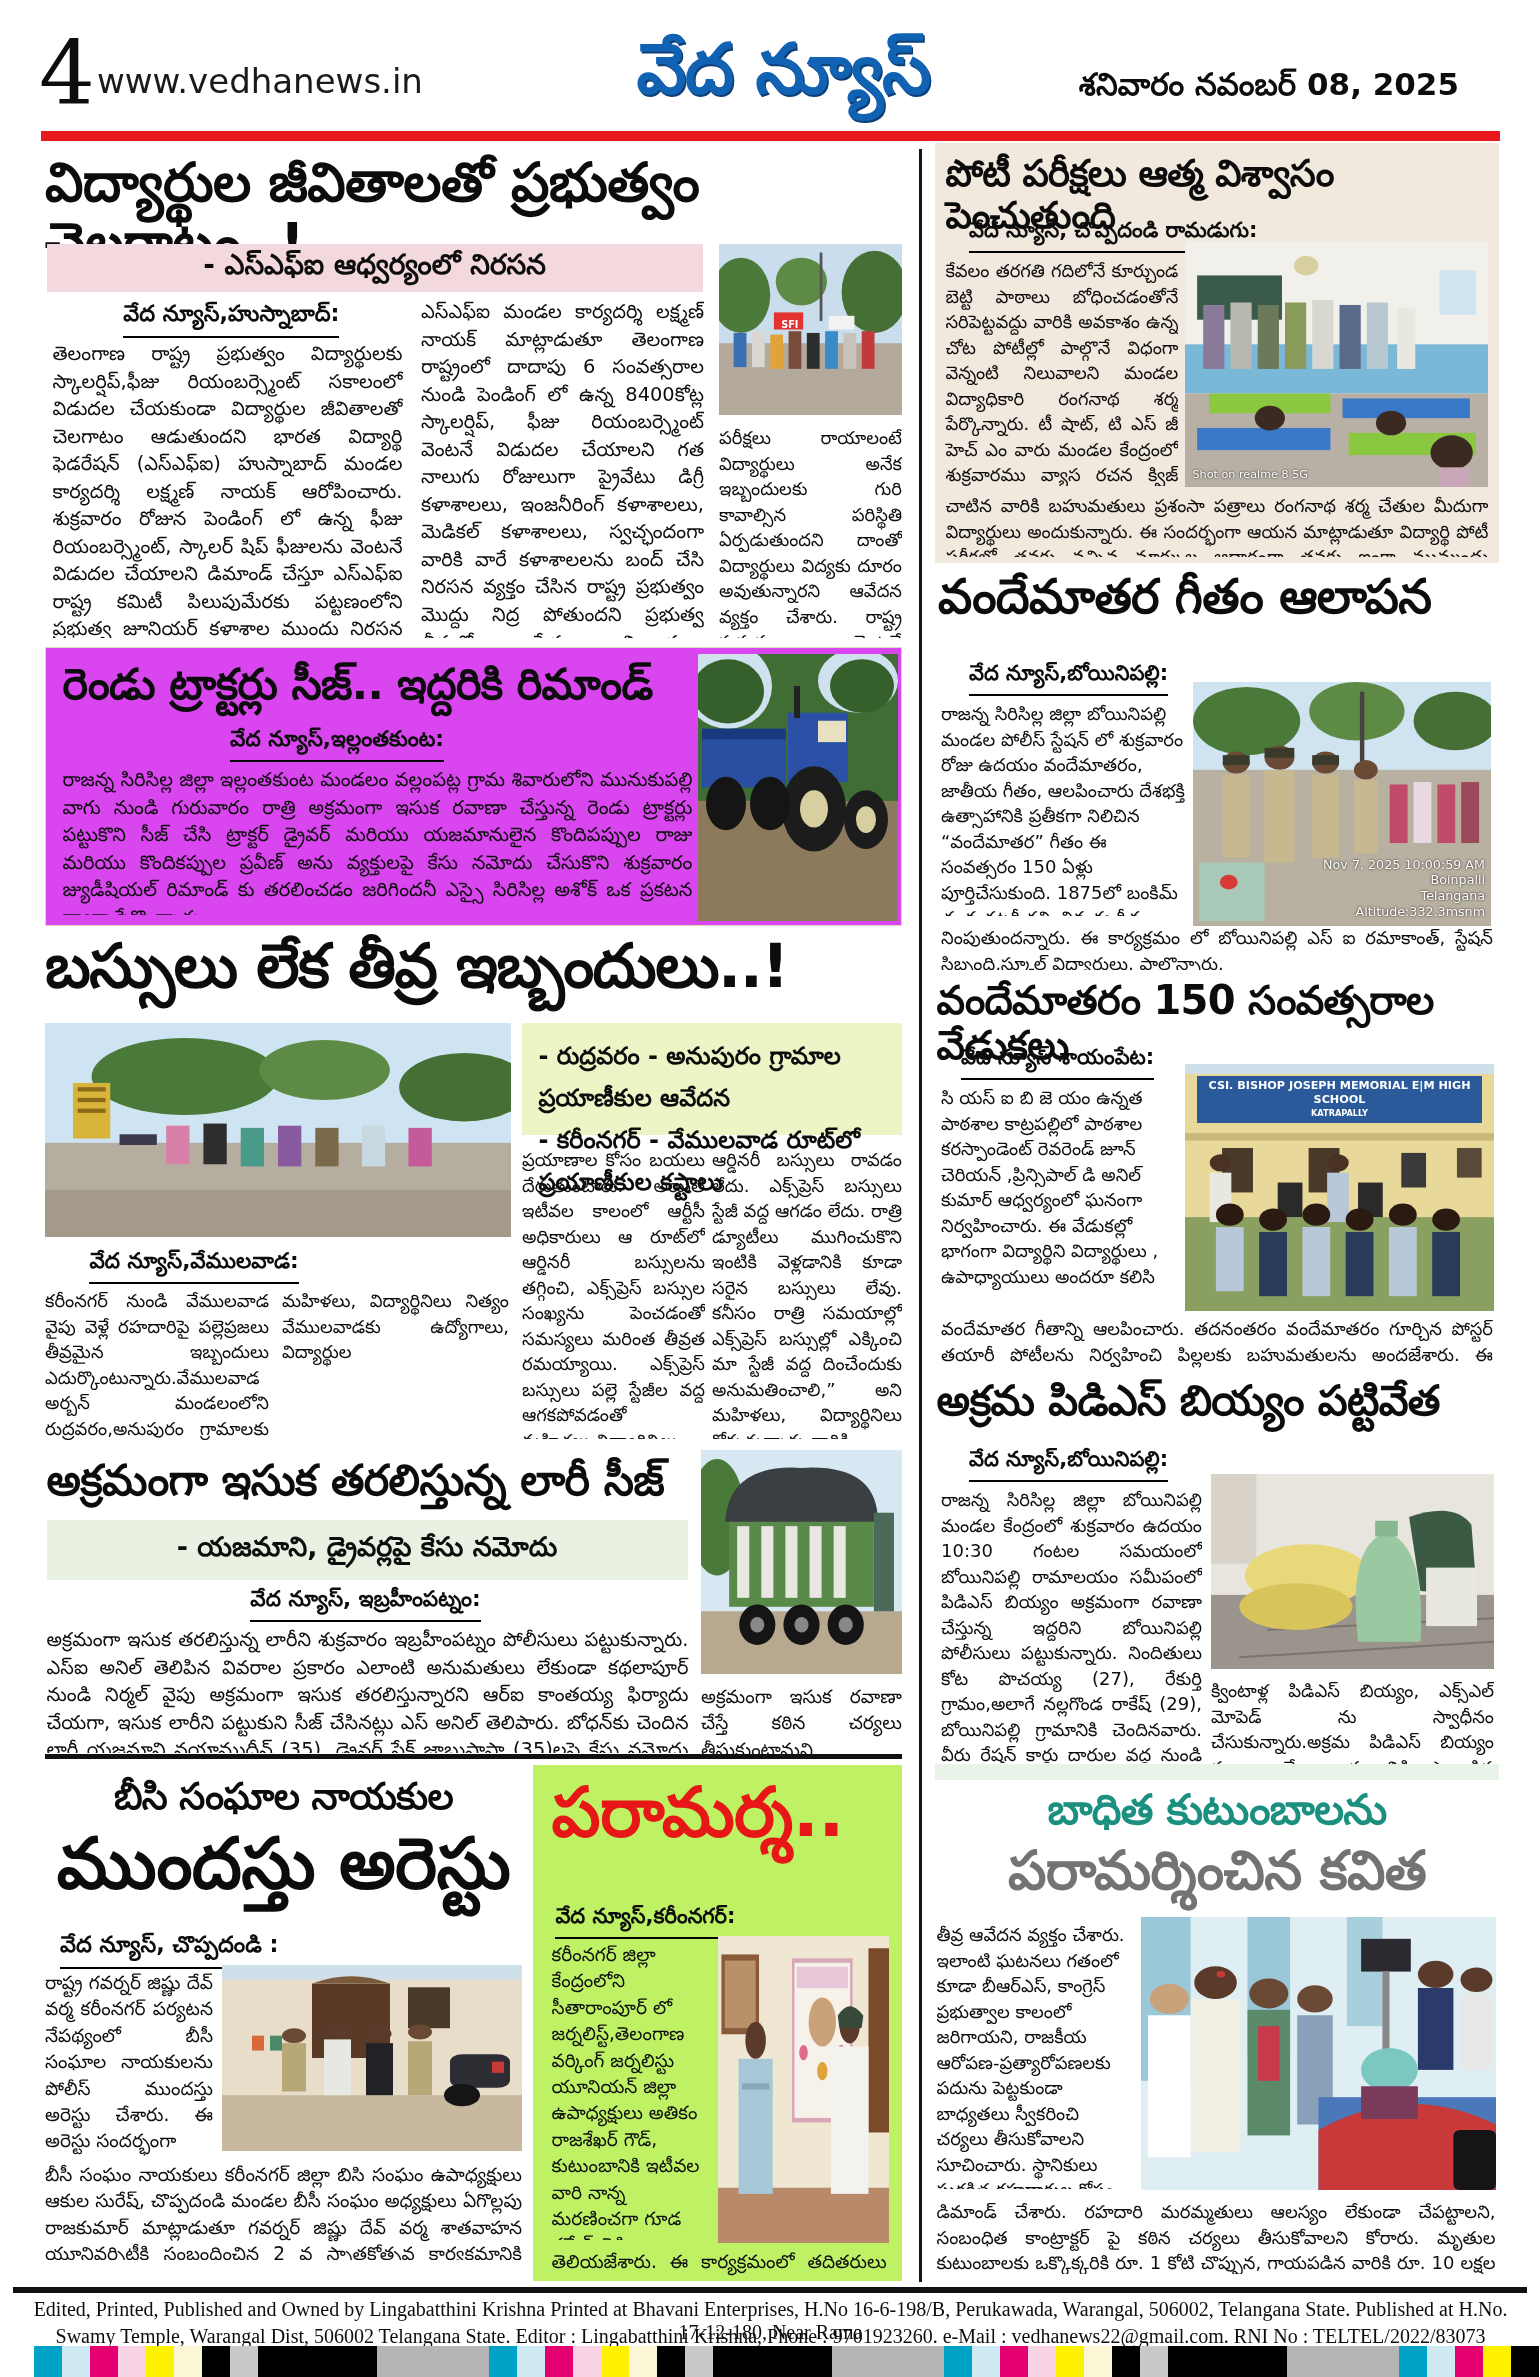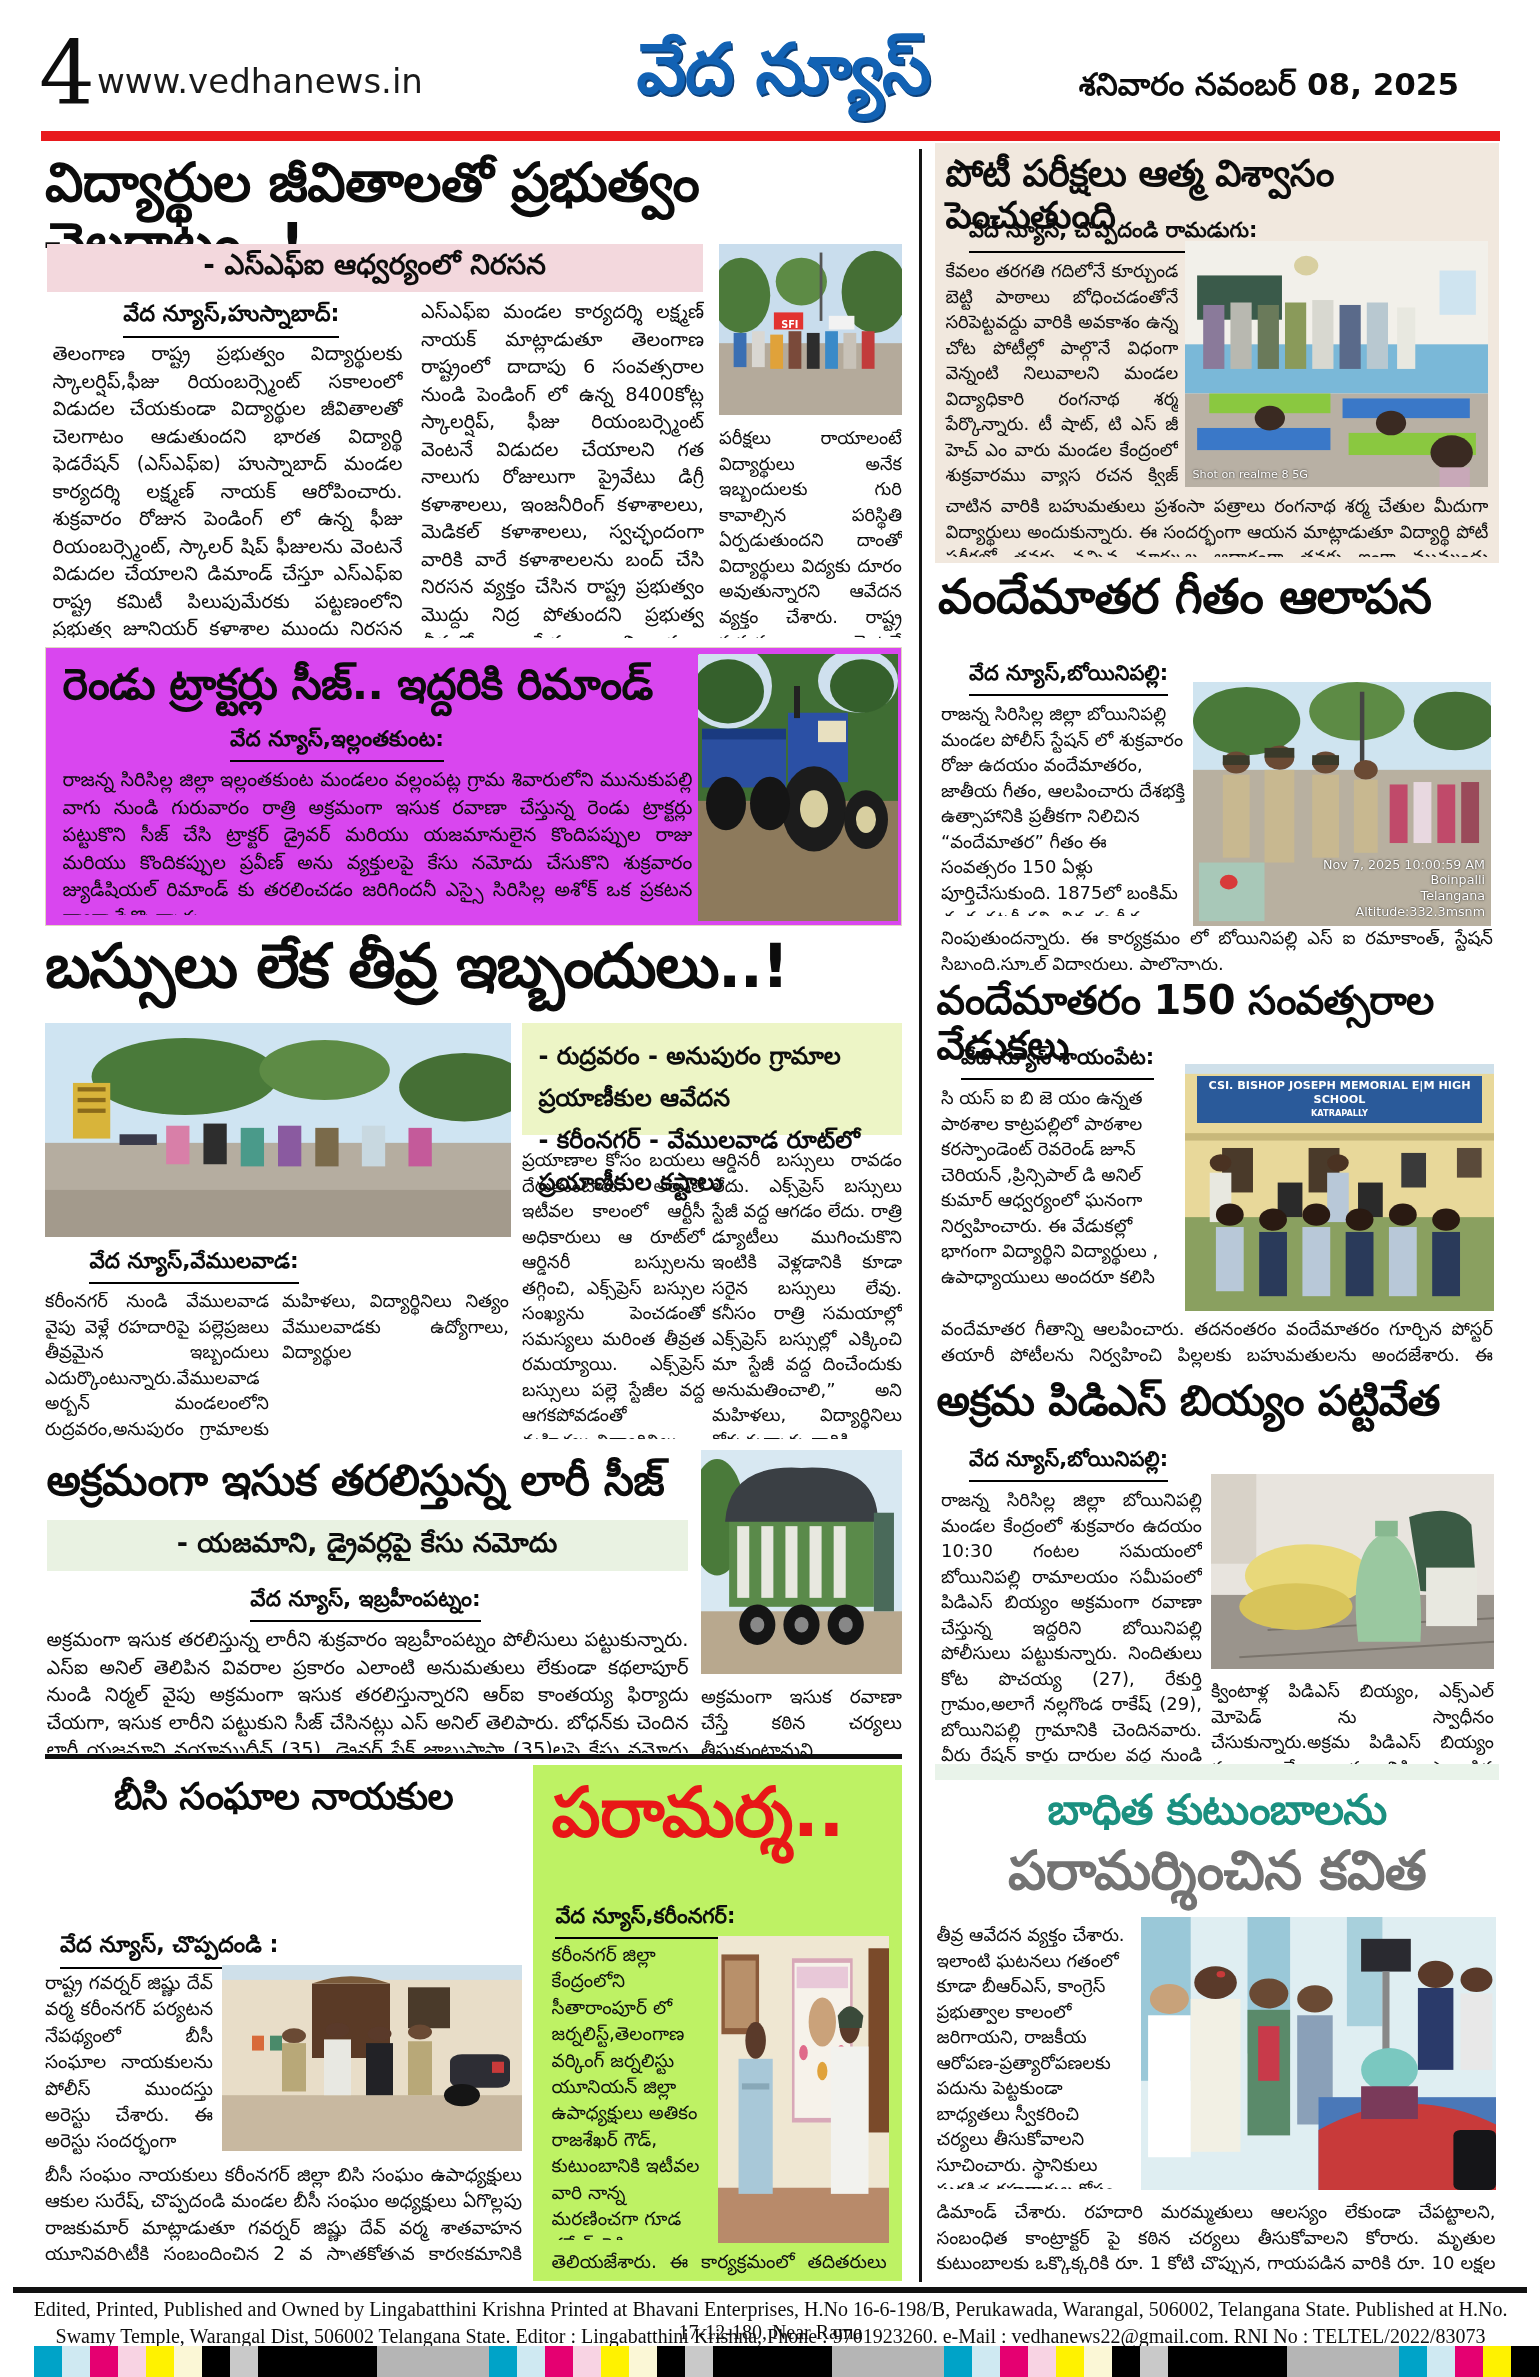--- a/index.html
+++ b/index.html
@@ -132,21 +132,21 @@
     <div class="abs body-txt" style="left:667px; top:215px; width:190px; height:292px; font-size:18px;">ఆర్డినరీ బస్సులు రావడం లేదు. ఎక్స్‌ప్రెస్ బస్సులు స్టేజీ వద్ద ఆగడం లేదు. రాత్రి డ్యూటీలు ముగించుకొని ఇంటికి వెళ్లడానికి కూడా సరైన బస్సులు లేవు. కనీసం రాత్రి సమయాల్లో ఎక్స్‌ప్రెస్ బస్సుల్లో ఎక్కించి మా స్టేజీ వద్ద దించేందుకు అనుమతించాలి,” అని మహిళలు, విద్యార్థినిలు కోరుతున్నారు.వారికి ఎదురవుతున్న ఇబ్బందులను పరిష్కరించేందుకు తక్షణమే ఆ రూట్‌లో ఆర్డినరీ బస్సుల సంఖ్యను పెంచాలని,రాత్రి సమయాల్లో కూడా సేవలు అందుబాటులో ఉంచాలని వారు సంబంధిత ఆర్టీసీ అధికారులకు విజ్ఞప్తి చేశారు.</div>
     <div class="abs byline center" style="left:15px; top:316px; width:268px; font-size:21.6px;">
       <span>వేద న్యూస్,వేములవాడ:</span>
     </div>
     <div class="abs body-txt" style="left:0; top:356px; width:224px; height:153px; font-size:18px;">కరీంనగర్ నుండి వేములవాడ వైపు వెళ్లే రహదారిపై పల్లెప్రజలు తీవ్రమైన ఇబ్బందులు ఎదుర్కొంటున్నారు.వేములవాడ అర్బన్ మండలంలోని రుద్రవరం,అనుపురం గ్రామాలకు చెందిన</div>
     <div class="abs body-txt" style="left:237px; top:356px; width:227px; height:153px; font-size:18px;">మహిళలు, విద్యార్థినిలు నిత్యం వేములవాడకు ఉద్యోగాలు, విద్యార్థుల</div>
   </div>
 
   <div class="abs" style="left:45px; top:1450px; width:857px; height:309px;">
     <div class="abs headline" style="left:1.5px; top:6px; width:641px; font-size:43px;">అక్రమంగా ఇసుక తరలిస్తున్న లారీ సీజ్</div>
-    <div class="abs subbox" style="left:1.5px; top:70px; width:641px; height:51px; background:#e9f2e2; font-size:27px;">- యజమాని, డ్రైవర్లపై కేసు నమోదు</div>
+    <div class="abs subbox" style="left:1.5px; top:70px; width:641px; height:60px; background:#e9f2e2; font-size:27px;">- యజమాని, డ్రైవర్లపై కేసు నమోదు</div>
     <div class="abs byline center" style="left:149px; top:136px; width:343px; font-size:21.6px;">
       <span>వేద న్యూస్, ఇబ్రహీంపట్నం:</span>
     </div>
     <div class="abs body-txt" style="left:1.5px; top:176px; width:642px; height:127px;">అక్రమంగా ఇసుక తరలిస్తున్న లారీని శుక్రవారం ఇబ్రహీంపట్నం పోలీసులు పట్టుకున్నారు. ఎస్ఐ అనిల్ తెలిపిన వివరాల ప్రకారం ఎలాంటి అనుమతులు లేకుండా కథలాపూర్ నుండి నిర్మల్ వైపు అక్రమంగా ఇసుక తరలిస్తున్నారని ఆర్ఐ కాంతయ్య ఫిర్యాదు చేయగా, ఇసుక లారీని పట్టుకుని సీజ్ చేసినట్లు ఎస్ అనిల్ తెలిపారు. బోధన్‌కు చెందిన లారీ యజమాని నయాముద్దీన్ (35), డ్రైవర్ షేక్ జాబుపాషా (35)లపై కేసు నమోదు చేసి దర్యాప్తు చేస్తున్నట్లు ఆయన తెలిపారు.</div>
     <div class="abs photo" style="left:656px; top:0; width:201px; height:224px;">
       <svg viewBox="0 0 100 100" preserveAspectRatio="none">
         <rect x="0" y="0" width="100" height="100" fill="#d8e8f2"></rect>
         <ellipse cx="8" cy="30" rx="14" ry="26" fill="#4a7a3a"></ellipse>
         <rect x="0" y="72" width="100" height="28" fill="#b8a88e"></rect>
         <rect x="14" y="30" width="72" height="40" fill="#5a8a4a"></rect>
@@ -164,20 +164,21 @@
         <circle cx="50" cy="78" r="3.5" fill="#888"></circle>
         <circle cx="72" cy="78" r="3.5" fill="#888"></circle>
       </svg>
     </div>
     <div class="abs body-txt" style="left:656px; top:234px; width:201px; height:72px; font-size:18.6px;">అక్రమంగా ఇసుక రవాణా చేస్తే కఠిన చర్యలు తీసుకుంటామని ఇబ్రహీంపట్నం ఎస్ఐ అనిల్ హెచ్చరించారు.</div>
     <div class="abs" style="left:0; top:304px; width:857px; height:5.2px; background:#111;"></div>
   </div>
 
   <div class="abs" style="left:45px; top:1770px; width:477px; height:492px;">
     <div class="abs headline center" style="left:0; top:6px; width:100%; font-size:37px; font-weight:700;">బీసి సంఘాల నాయకుల</div>
+    <div class="abs headline center" style="left:0; top:54px; width:100%; font-size:71px; font-weight:900;">ముందస్తు అరెస్టు</div>
     <div class="abs byline" style="left:15px; top:161px; width:313px; font-size:22.4px;">
       <span>వేద న్యూస్, చొప్పదండి :</span>
     </div>
     <div class="abs body-txt" style="left:0; top:200px; width:168px; height:244px; font-size:18.6px;">రాష్ట్ర గవర్నర్ జిష్ణు దేవ్ వర్మ కరీంనగర్ పర్యటన నేపథ్యంలో బీసీ సంఘాల నాయకులను పోలీస్ ముందస్తు అరెస్టు చేశారు. ఈ అరెస్టు సందర్భంగా</div>
     <div class="abs photo" style="left:177px; top:195px; width:300px; height:186px;">
       <svg viewBox="0 0 100 100" preserveAspectRatio="none">
         <rect x="0" y="0" width="100" height="100" fill="#e8ddc8"></rect>
         <rect x="0" y="0" width="100" height="8" fill="#cfe0ea"></rect>
         <rect x="30" y="10" width="26" height="40" fill="#5a3a26"></rect>
         <path d="M30 10 Q43 2 56 10 Z" fill="#7a5a3a"></path>

